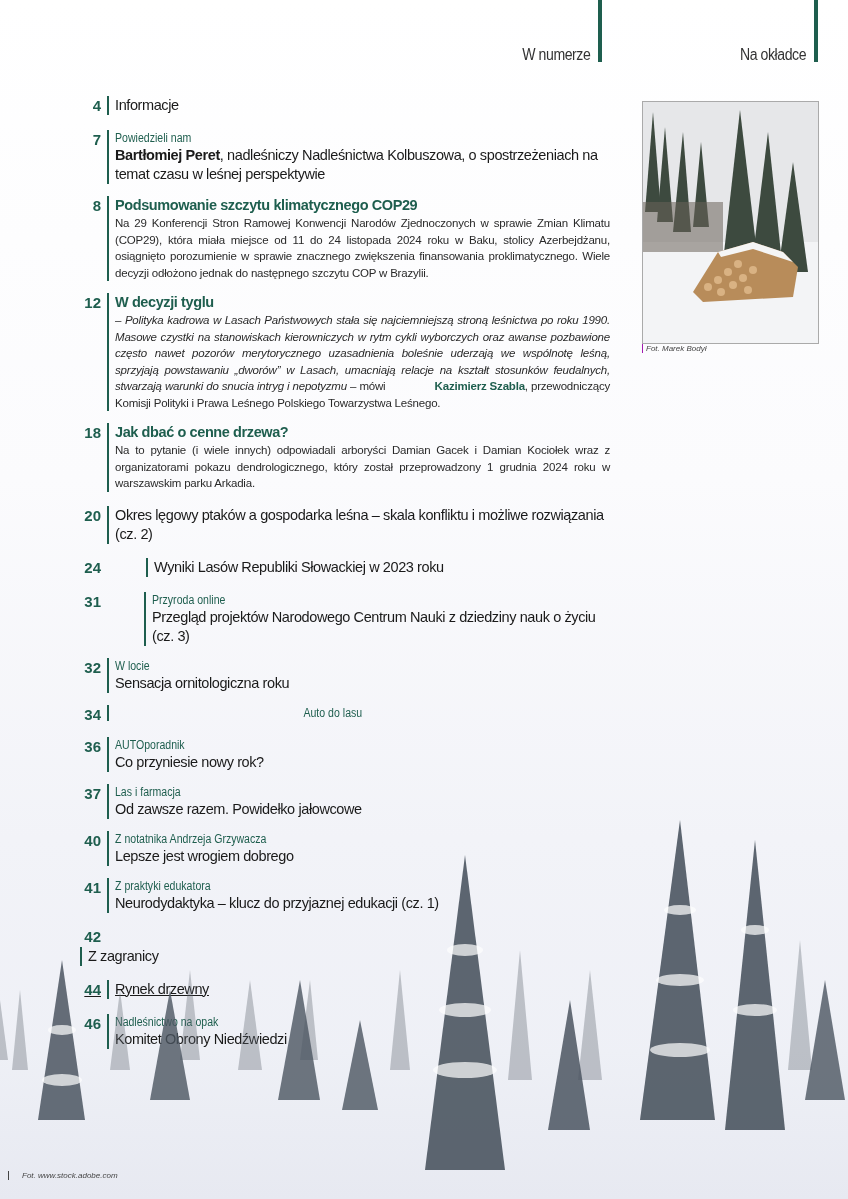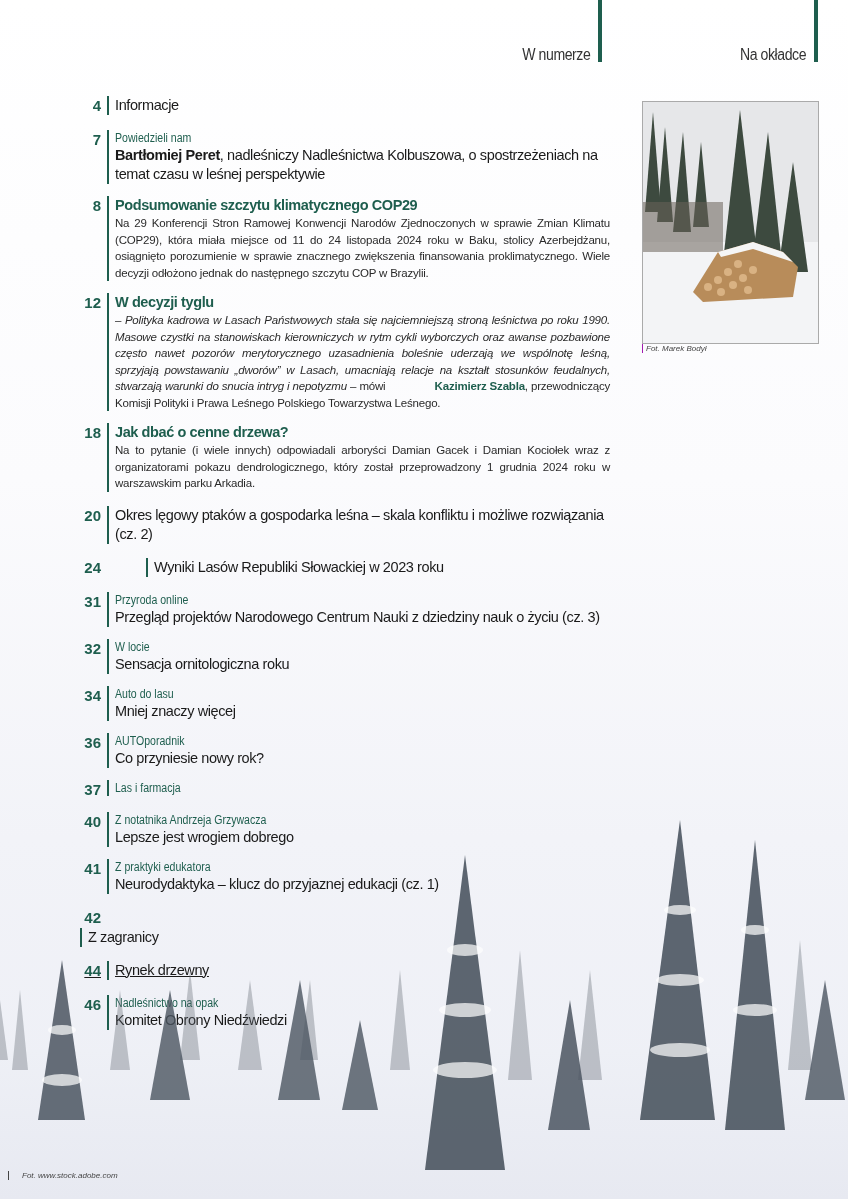--- a/index.html
+++ b/index.html
@@ -102,54 +102,54 @@
 
   <div class="entry" style="margin-top:14px;">
     <div class="num green">24</div>
     <div class="body" style="border-color:#1e5e4e;margin-left:39px;">
       <div class="title">Wyniki Lasów Republiki Słowackiej w 2023 roku</div>
     </div>
   </div>
 
   <div class="entry" style="margin-top:14px;">
     <div class="num green">31</div>
-    <div class="body" style="border-color:#1e5e4e;">
+    <div class="body" style="border-color:#1e5e4e;margin-left:37px;">
       <div class="kicker green">Przyroda online</div>
       <div class="title">Przegląd projektów Narodowego Centrum Nauki z dziedziny nauk o życiu (cz. 3)</div>
     </div>
   </div>
 
   <div class="entry">
     <div class="num green">32</div>
     <div class="body" style="border-color:#1e5e4e;">
       <div class="kicker green">W locie</div>
       <div class="title">Sensacja ornitologiczna roku</div>
     </div>
   </div>
 
   <div class="entry">
     <div class="num green">34</div>
-    <div class="body" style="border-color:#1e5e4e;">
+    <div class="body" style="border-color:#1e5e4e;text-align:center;">
       <div class="kicker green">Auto do lasu</div>
-      <div class="title">Mniej znaczy więcej</div>
     </div>
   </div>
 
   <div class="entry">
     <div class="num green">36</div>
     <div class="body" style="border-color:#1e5e4e;">
       <div class="kicker green">AUTOporadnik</div>
       <div class="title">Co przyniesie nowy rok?</div>
     </div>
   </div>
 
   <div class="entry">
     <div class="num green">37</div>
     <div class="body" style="border-color:#1e5e4e;">
       <div class="kicker green">Las i farmacja</div>
+      <div class="title">Od zawsze razem. Powidełko jałowcowe</div>
     </div>
   </div>
 
   <div class="entry">
     <div class="num green">40</div>
     <div class="body" style="border-color:#1e5e4e;">
       <div class="kicker green">Z notatnika Andrzeja Grzywacza</div>
       <div class="title">Lepsze jest wrogiem dobrego</div>
     </div>
   </div>

